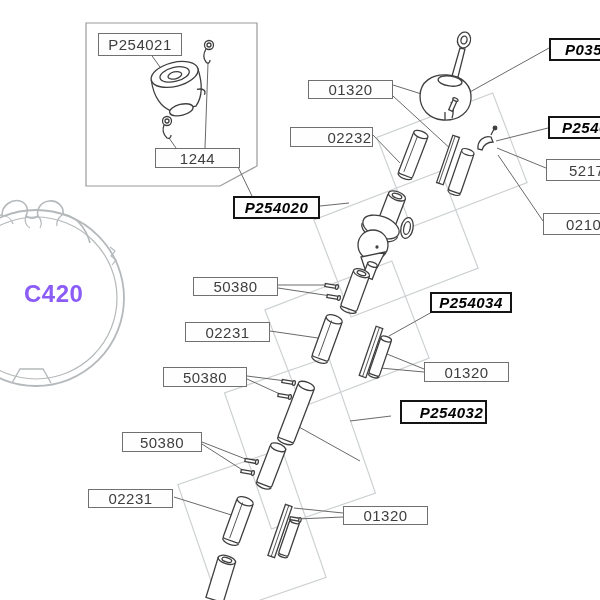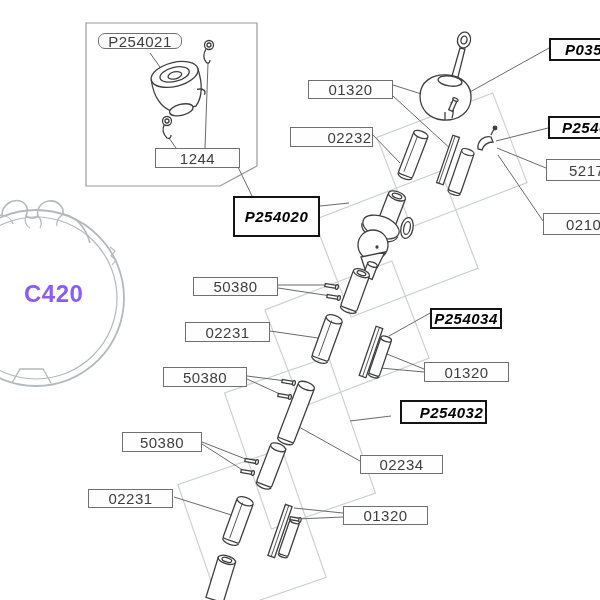--- a/index.html
+++ b/index.html
@@ -239,33 +239,32 @@
       <g transform="translate(247,472) rotate(100)">
             <rect x="-1.6" y="-6" width="3.2" height="12"></rect>
             <ellipse cx="0" cy="-6" rx="2.4" ry="1.4"></ellipse>
           </g>
     </g>
   </g>
 </svg>
 
 <div class="profile-label" style="left:24px;top:280px;">C420</div>
 
-<div class="lbl" style="left:98px;top:33px;width:84px;height:16px;border-radius:7px;">P254021</div>
+<div class="lbl" style="left:98px;top:33px;width:84px;height:23px;">P254021</div>
 <div class="lbl" style="left:155px;top:148px;width:85px;height:20px;text-align:right;">1244</div>
 <div class="lbl" style="left:308px;top:80px;width:85px;height:19px;">01320</div>
 <div class="lbl" style="left:290px;top:127px;width:83px;height:20px;padding-left:36px;">02232</div>
-<div class="lbl bold" style="left:233px;top:196px;width:87px;height:41px;">P254020</div>
+<div class="lbl bold" style="left:233px;top:196px;width:87px;height:23px;">P254020</div>
 <div class="lbl" style="left:193px;top:277px;width:85px;height:19px;">50380</div>
 <div class="lbl" style="left:185px;top:322px;width:85px;height:20px;">02231</div>
-<div class="lbl bold" style="left:430px;top:308px;width:72px;height:21px;">P254034</div>
+<div class="lbl bold" style="left:430px;top:292px;width:82px;height:21px;">P254034</div>
 <div class="lbl" style="left:424px;top:362px;width:85px;height:20px;">01320</div>
 <div class="lbl" style="left:163px;top:367px;width:84px;height:20px;">50380</div>
 <div class="lbl" style="left:122px;top:432px;width:80px;height:20px;">50380</div>
 <div class="lbl bold" style="left:400px;top:400px;width:87px;height:24px;padding-left:16px;">P254032</div>
-<div class="lbl" style="left:360px;top:455px;width:83px;height:19px;">02234</div>
 <div class="lbl" style="left:88px;top:489px;width:85px;height:19px;">02231</div>
 <div class="lbl" style="left:343px;top:506px;width:85px;height:19px;">01320</div>
 
 <div class="lbl bold cut" style="left:549px;top:38px;width:95px;height:23px;padding-left:14px;">P0350</div>
 <div class="lbl bold cut" style="left:548px;top:116px;width:96px;height:23px;padding-left:12px;">P2540</div>
 <div class="lbl cut" style="left:546px;top:159px;width:98px;height:22px;padding-left:22px;">5217</div>
 <div class="lbl cut" style="left:543px;top:213px;width:101px;height:22px;padding-left:22px;">02103</div>
 
 </div>
 

